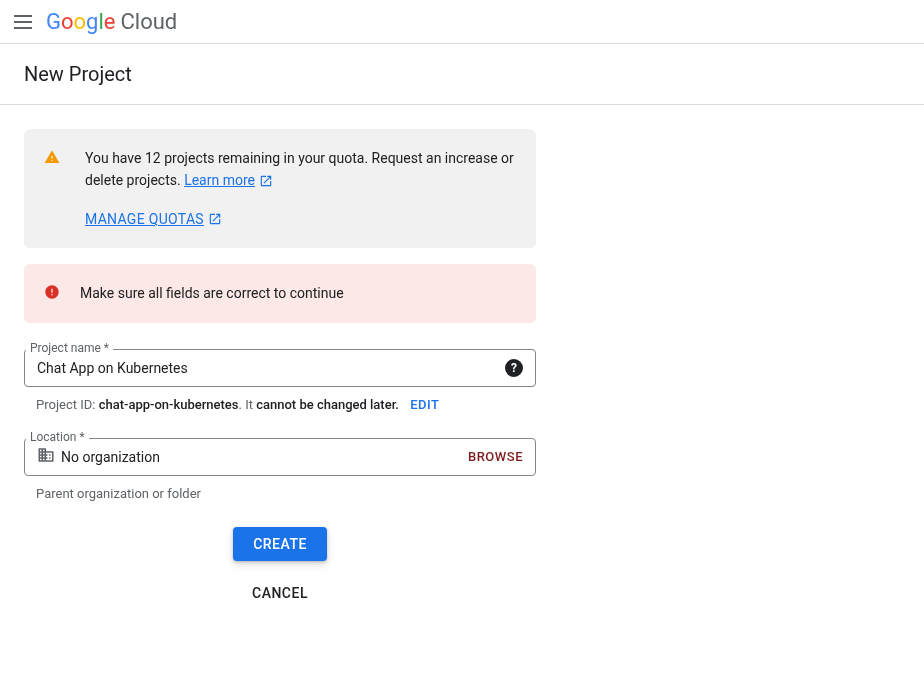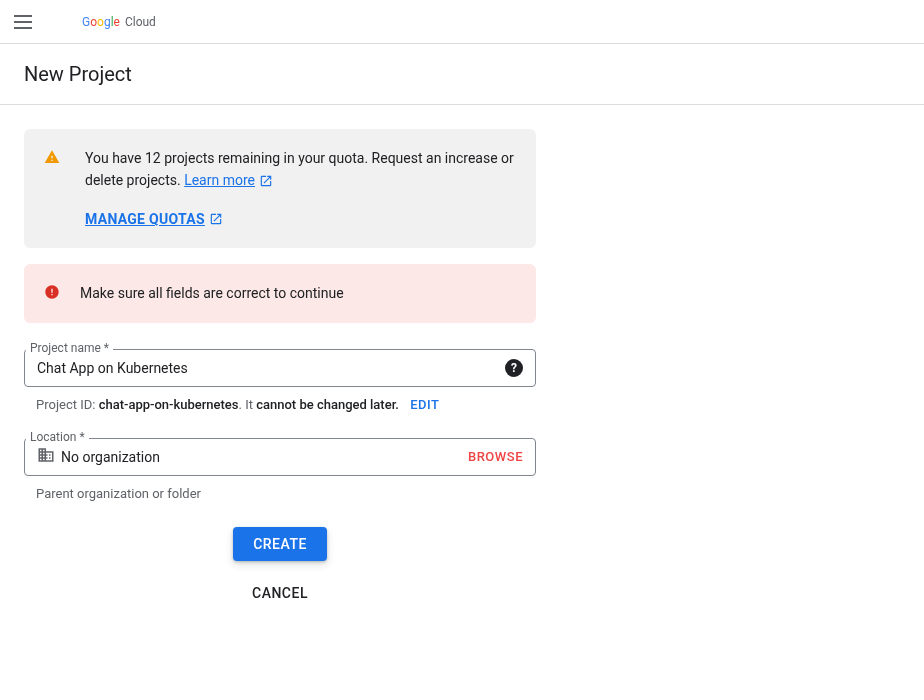--- a/index.html
+++ b/index.html
@@ -38,22 +38,21 @@
       display: block;
       height: 2px;
       width: 18px;
       background: #5f6368;
     }
 
     .logo {
       display: flex;
       align-items: flex-start;
       gap: 2px;
-      font-size: 12px;
-      margin-left: 36px;
+      font-size: 22px;
     }
 
     .logo-g1 { color: #4285F4; }
     .logo-o1 { color: #EA4335; }
     .logo-o2 { color: #FBBC04; }
     .logo-g2 { color: #4285F4; }
     .logo-l { color: #34A853; }
     .logo-e { color: #EA4335; }
     .logo-cloud {
       color: #5f6368;
@@ -110,21 +109,21 @@
       text-decoration: underline;
       cursor: pointer;
       display: inline-flex;
       align-items: center;
       gap: 4px;
     }
 
     .manage-quotas-link {
       color: #1a73e8;
       text-decoration: underline;
-      font-weight: 700;
+      font-weight: 400;
       letter-spacing: 0.3px;
       margin-top: 16px;
       display: inline-flex;
       align-items: center;
       gap: 4px;
       cursor: pointer;
       text-align: center;
     }
 
     .form-group {
@@ -209,21 +208,21 @@
       flex: 1;
       font-size: 14px;
       color: #202124;
     }
 
     .org-icon {
       flex-shrink: 0;
     }
 
     .browse-link {
-      color: #ef4444;
+      color: #7f1d1d;
       font-weight: 500;
       letter-spacing: 0.5px;
       font-size: 13px;
       cursor: pointer;
       padding-left: 16px;
     }
 
     .button-row {
       display: flex;
       gap: 24px;

